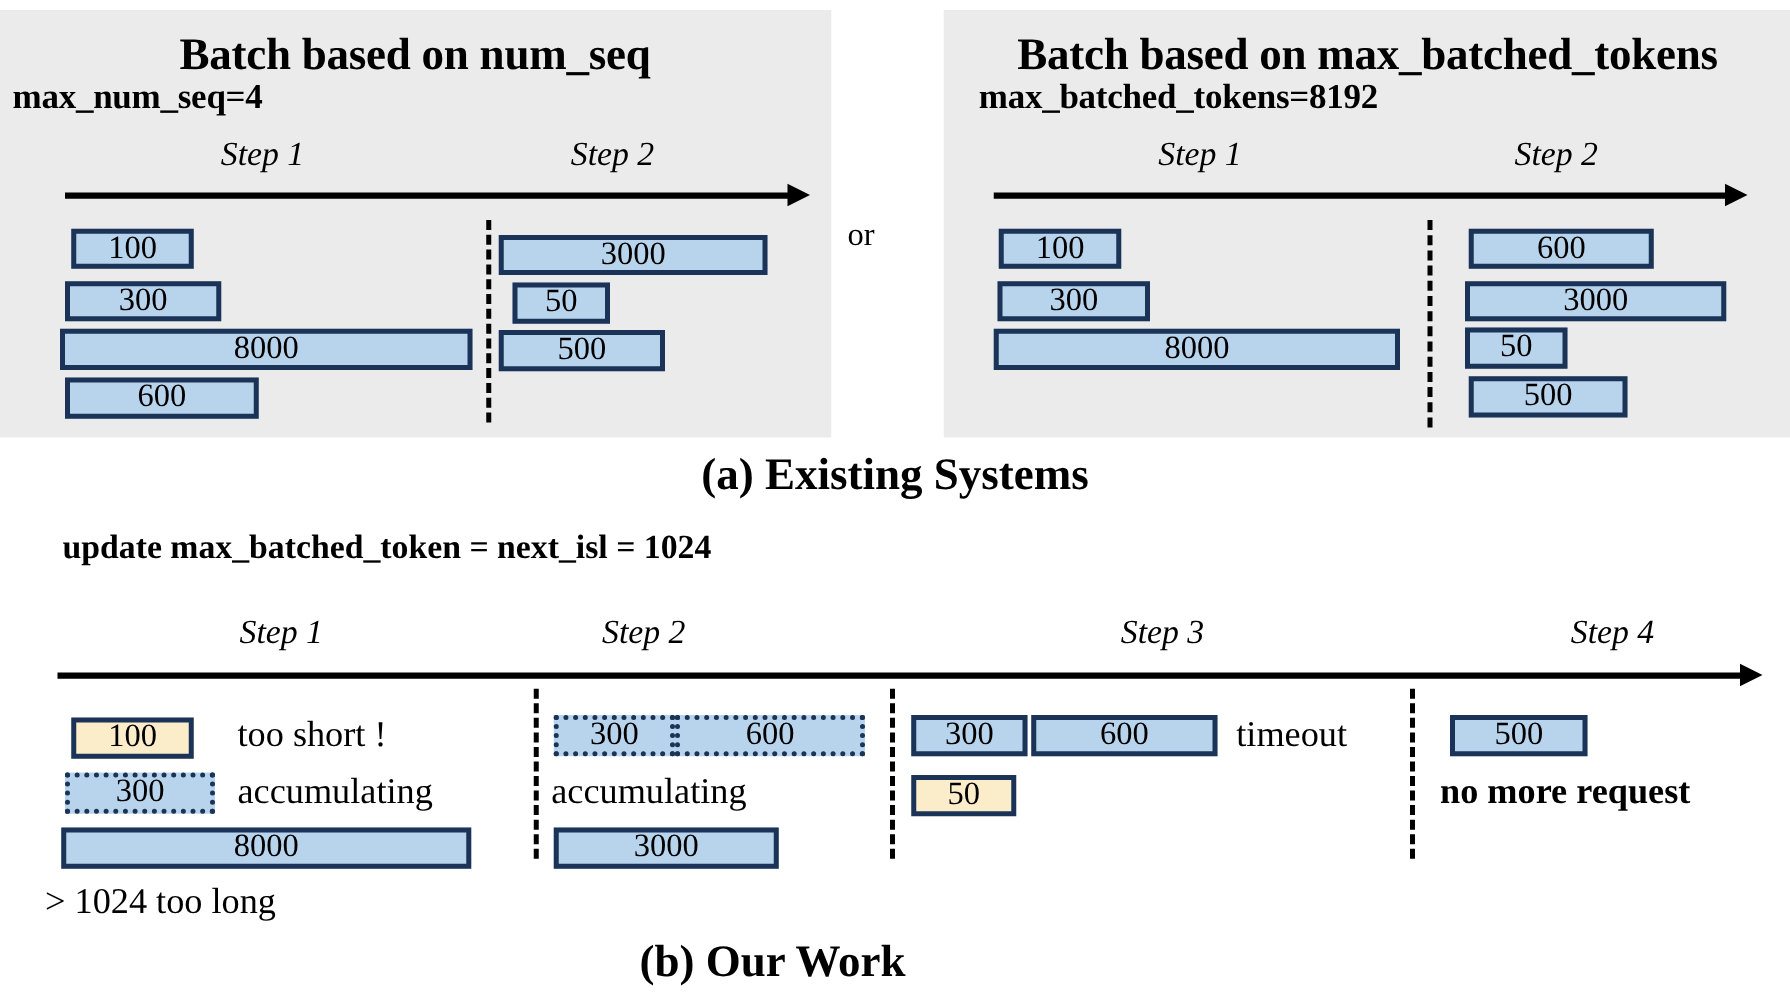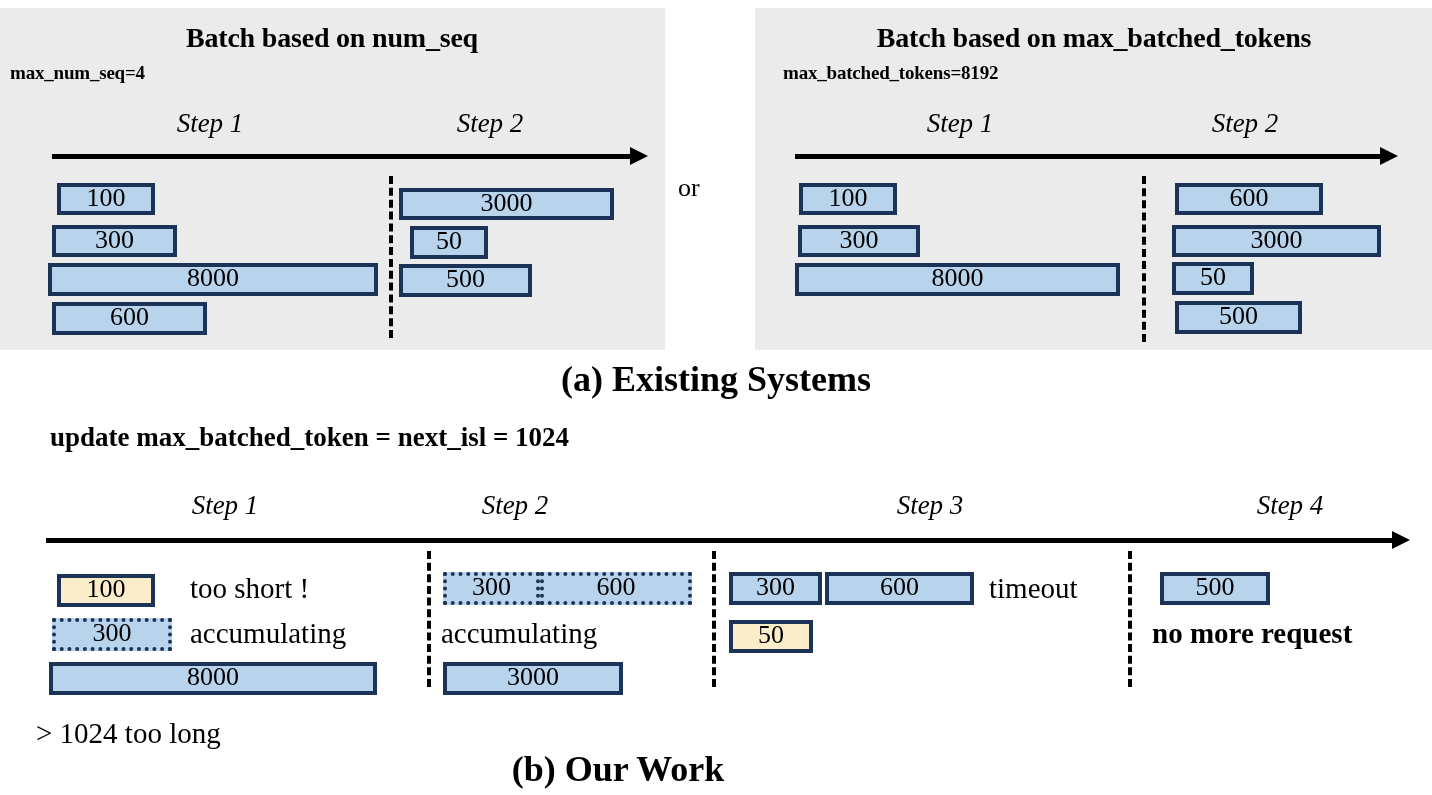--- a/index.html
+++ b/index.html
@@ -17,28 +17,28 @@
     position:absolute;
     background:#ebebeb;
   }
   #panel-left{left:0;top:8px;width:665px;height:342px;}
   #panel-right{left:755px;top:8px;width:677px;height:342px;}
 
   
   .panel-title{
     position:absolute;
     font-weight:bold;
+    font-size:36px;
+    white-space:nowrap;
+    letter-spacing:-0.2px;
+  }
+  .panel-sub{
+    position:absolute;
+    font-weight:bold;
     font-size:28px;
-    white-space:nowrap;
-    letter-spacing:-0.2px;
-  }
-  .panel-sub{
-    position:absolute;
-    font-weight:bold;
-    font-size:19px;
     white-space:nowrap;
     letter-spacing:-0.2px;
   }
   .update-line{
     position:absolute;
     font-weight:bold;
     font-size:27px;
     white-space:nowrap;
   }
   .caption{
@@ -172,21 +172,21 @@
 <div class="divider" style="left:1128px;top:551px;height:136px;"></div>
 
 <div class="bar yellow" style="left:57px;top:574px;width:98px;height:33px;">100</div>
 <div class="note" style="left:190px;top:572px;">too short !</div>
 
 <div class="bar dotted" style="left:52px;top:618px;width:120px;height:33px;">300</div>
 <div class="note" style="left:190px;top:617px;">accumulating</div>
 
 <div class="bar" style="left:49px;top:662px;width:328px;height:33px;">8000</div>
 
-<div class="note" style="left:36px;top:705px;margin-top:12px;">&gt; 1024 too long</div>
+<div class="note" style="left:36px;top:705px;">&gt; 1024 too long</div>
 
 <div class="bar dotted" style="left:443px;top:572px;width:97px;height:33px;">300</div>
 <div class="bar dotted" style="left:540px;top:572px;width:152px;height:33px;">600</div>
 
 <div class="note" style="left:441px;top:617px;">accumulating</div>
 
 <div class="bar" style="left:443px;top:662px;width:180px;height:33px;">3000</div>
 
 <div class="bar" style="left:729px;top:572px;width:93px;height:33px;">300</div>
 <div class="bar" style="left:825px;top:572px;width:149px;height:33px;">600</div>

